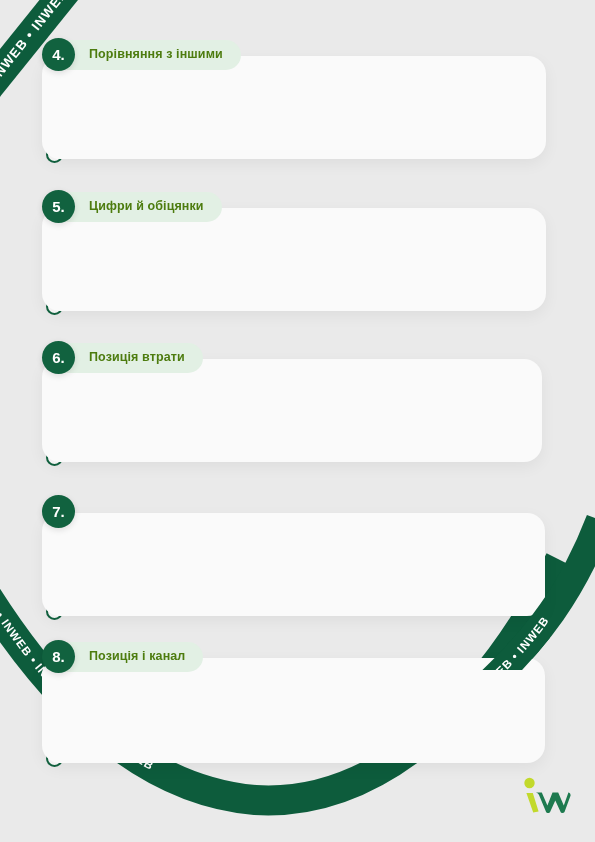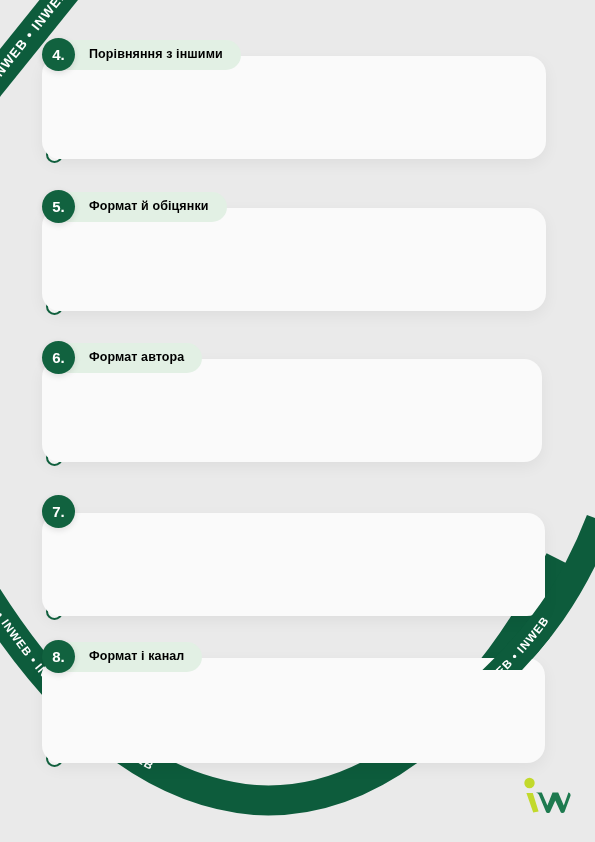--- a/index.html
+++ b/index.html
@@ -32,21 +32,21 @@
     box-shadow:0 5px 16px rgba(0,0,0,.055);
     z-index:3;
   }
   .header{position:absolute;left:42px;top:0;display:flex;align-items:center;z-index:5;}
   .pill{
     background:#e2f0e4;border-radius:16px;height:30px;
     display:flex;align-items:center;
     padding:0 18px 0 40px;margin-left:-26px;
   }
   .pill-title{
-    font-size:12.5px;font-weight:700;color:#000000;
+    font-size:12.5px;font-weight:700;color:#4d7c0f;
     white-space:nowrap;line-height:1;letter-spacing:.1px;
   }
   .num-badge{
     width:33px;height:33px;border-radius:50%;
     background:#11623f;color:#fff;
     display:flex;align-items:center;justify-content:center;
     font-size:15px;font-weight:700;line-height:1;
     position:relative;z-index:2;
     box-shadow:0 2px 6px rgba(0,0,0,.12);
   }
@@ -143,21 +143,21 @@
         <span class="item-text">Чи використовується логіка «всі вже змогли, а ти — ні»?</span>
       </div>
     </div>
   </div>
 
   <div class="section" style="left:0;top:190px;width:595px;height:125px;">
     <div class="card" style="width:504px;height:103px;"></div>
     <div class="header">
       <div class="num-badge">5.</div>
       <div class="pill">
-        <span class="pill-title">Формат й обіцянки</span>
+        <span class="pill-title">Цифри й обіцянки</span>
       </div>
     </div>
     <div class="items" style="top:48px;">
       <div class="item">
         <span class="chk"></span>
         <span class="item-text">Чи подані цифри без контексту: періоду, кількості людей, умов?</span>
       </div>
       <div class="item">
         <span class="chk"></span>
         <span class="item-text">Чи звучать вони як доказ «саме по собі» без пояснення, де їх взяли?</span>
@@ -167,21 +167,21 @@
         <span class="item-text">Чи створює текст ілюзію гарантованого результату?</span>
       </div>
     </div>
   </div>
 
   <div class="section" style="left:0;top:341px;width:595px;height:125px;">
     <div class="card" style="width:500px;height:103px;"></div>
     <div class="header">
       <div class="num-badge">6.</div>
       <div class="pill">
-        <span class="pill-title">Формат автора</span>
+        <span class="pill-title">Позиція втрати</span>
       </div>
     </div>
     <div class="items" style="top:48px;">
       <div class="item">
         <span class="chk"></span>
         <span class="item-text">Чи ставить автор себе в позицію «я знаю краще, а ти — ні»?</span>
       </div>
       <div class="item">
         <span class="chk"></span>
         <span class="item-text">Чи відчувається зверхність, ієрархія або приховані докори?</span>
@@ -212,21 +212,21 @@
         <span class="item-text">Чи змушує текст поспішати замість того, щоб допомогти зорієнтуватися?</span>
       </div>
     </div>
   </div>
 
   <div class="section" style="left:0;top:640px;width:595px;height:125px;">
     <div class="card" style="width:503px;height:105px;"></div>
     <div class="header">
       <div class="num-badge">8.</div>
       <div class="pill">
-        <span class="pill-title">Формат і канал</span>
+        <span class="pill-title">Позиція і канал</span>
       </div>
     </div>
     <div class="items" style="top:50px;">
       <div class="item">
         <span class="chk"></span>
         <span class="item-text">Чи звучить повідомлення як вторгнення в особистий простір?</span>
       </div>
       <div class="item">
         <span class="chk"></span>
         <span class="item-text">Чи посилює обраний формат (email, месенджер, реклама) відчуття тиску?</span>

